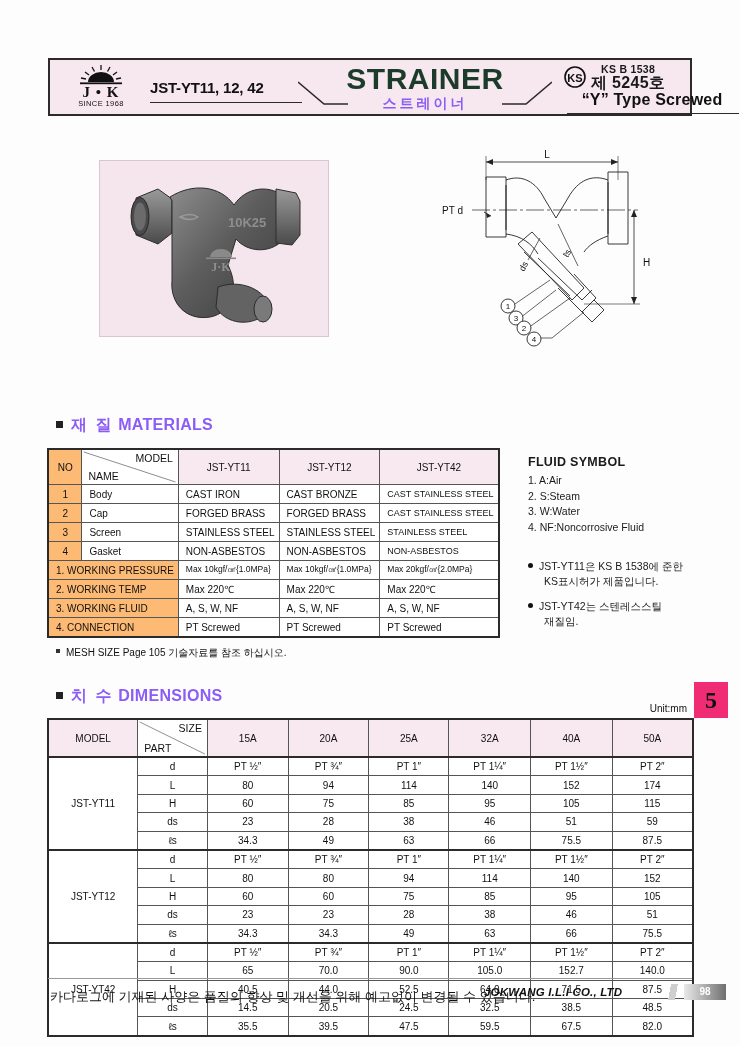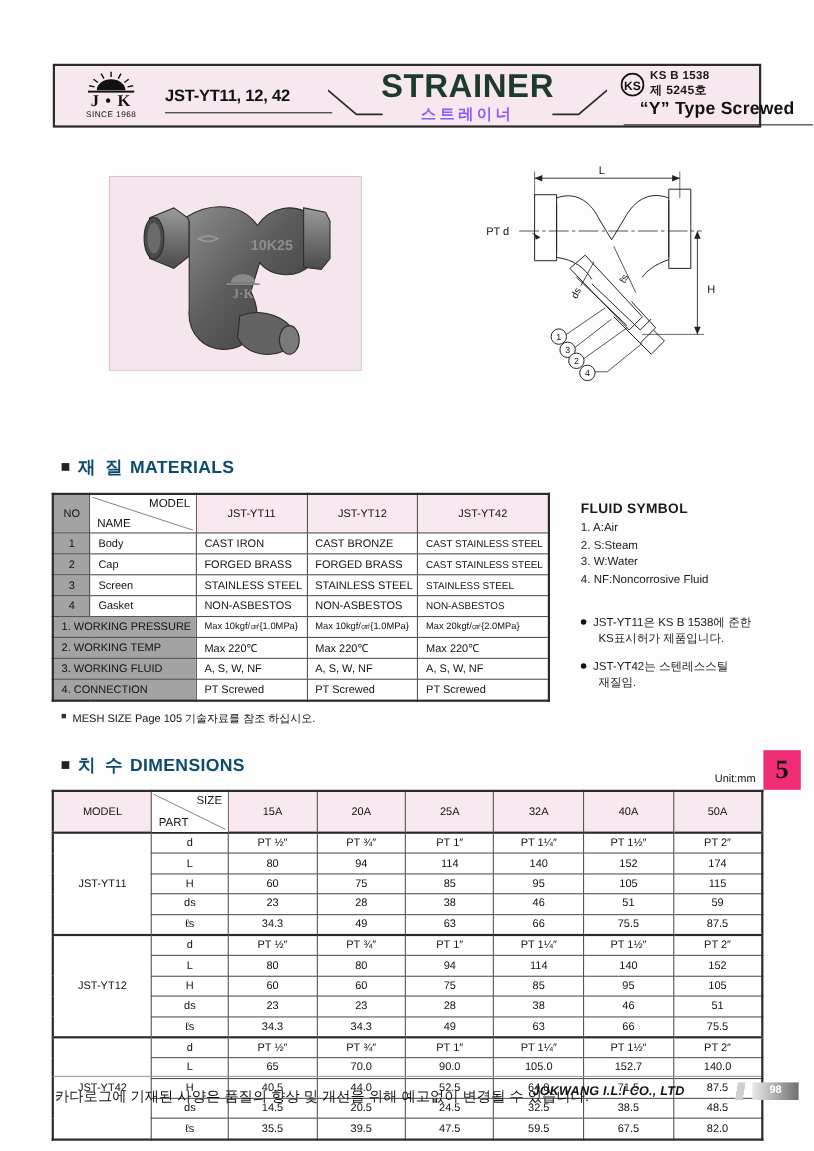--- a/index.html
+++ b/index.html
@@ -61,23 +61,23 @@
   }
   .chev{position:absolute;top:20px;width:50px;height:26px;}
   .chev svg{display:block;}
   .ks-wrap{
     position:absolute;left:505px;top:3px;width:190px;
   }
   .ks-row{position:relative;height:28px;}
   .ks-mark{
     position:absolute;left:9px;top:3px;width:22px;height:22px;
   }
-  .ks-lines{position:absolute;left:36px;top:0px;}
+  .ks-lines{position:absolute;left:36px;top:0px;text-align:center;}
   .ks-l1{font-size:10.5px;font-weight:bold;line-height:13px;letter-spacing:0.3px;}
-  .ks-l2{font-size:11px;font-weight:bold;line-height:13px;letter-spacing:0.3px;}
+  .ks-l2{font-size:16px;font-weight:bold;line-height:13px;letter-spacing:0.3px;}
   .ytype{
     position:absolute;left:4px;top:28px;width:186px;
     font-size:16px;font-weight:bold;letter-spacing:0.2px;color:#111;
     text-align:center;
   }
   .ytype-rule{
     position:absolute;left:12px;top:50px;width:172px;height:0;
     border-top:1.5px solid #2b2b2b;
   }
 
@@ -92,21 +92,21 @@
   .photo svg{display:block;}
 
   
   .drawing{
     position:absolute;left:432px;top:140px;width:262px;height:222px;
   }
   .drawing svg{display:block;}
 
   
   .sec-head{
-    position:absolute;font-size:16px;font-weight:bold;color:#0c4a6e;
+    position:absolute;font-size:16px;font-weight:bold;color:#8b5cf6;
     letter-spacing:0.3px;white-space:nowrap;
   }
   .sec-bullet{
     display:inline-block;width:7px;height:7px;background:#222;
     margin-right:8px;vertical-align:2px;
   }
   .sec-kr{letter-spacing:2px;}
   #materials-head{left:56px;top:415px;}
   #dimensions-head{left:56px;top:686px;}
 
@@ -131,21 +131,21 @@
   .tbl td,.tbl th{
     border:1px solid #555;
     padding:0 4px;
     height:18px;
     text-align:center;
     font-weight:normal;
     white-space:nowrap;
     background:#fff;
   }
   .tbl .hdr{background:#f7e9ef;height:34px;font-size:10.5px;}
-  .tbl .lbl{background:#a3a3a3;margin-top:38px;}
+  .tbl .lbl{background:#fdba74;margin-top:38px;}
   .tbl .left{text-align:left;padding-left:7px;}
   .outer-thick{border:2px solid #2b2b2b;}
 
   
   #materials-table{left:47px;top:448px;width:443px;}
   #materials-table td{font-size:10px;}
   .diag-cell{
     position:relative;padding:0 !important;height:34px;
     background:#f7e9ef;
   }

